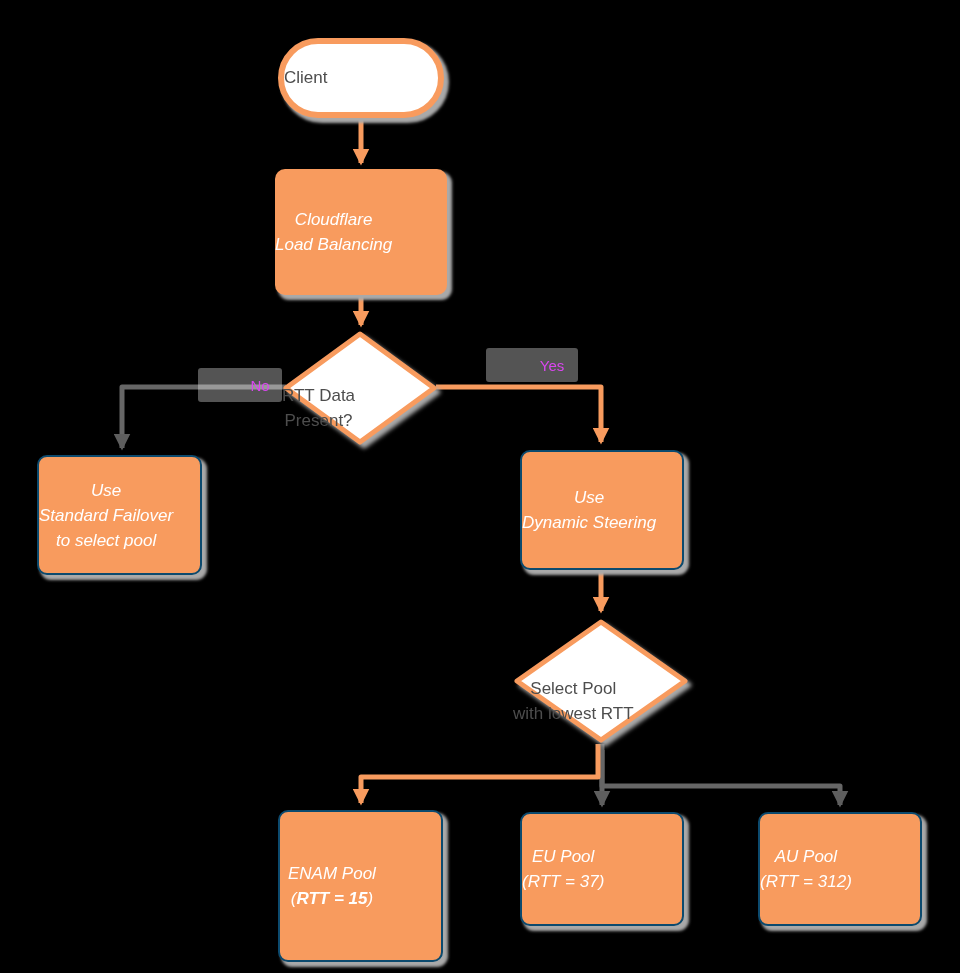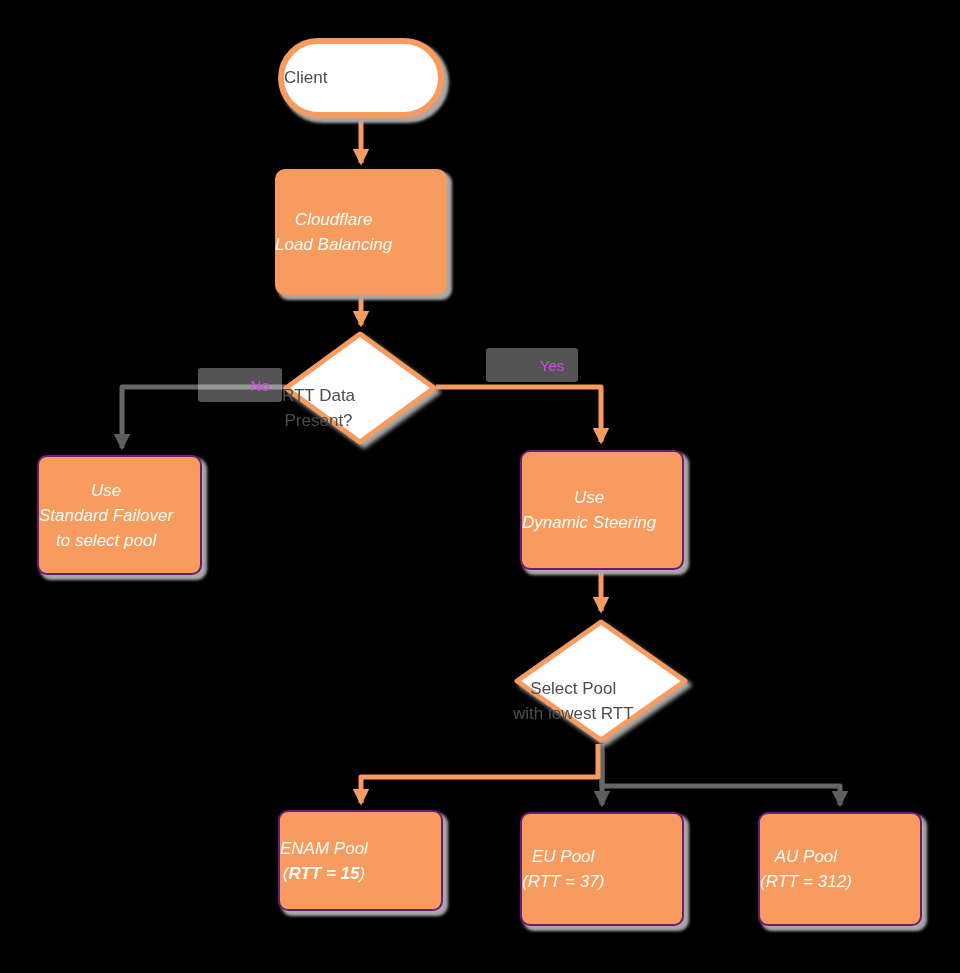--- a/index.html
+++ b/index.html
@@ -10,21 +10,21 @@
   .stage{position:absolute;left:0;top:0;width:960px;height:973px;}
   svg.edges{position:absolute;left:0;top:0;z-index:1;}
   .node{position:absolute;z-index:2;display:flex;align-items:center;
         text-align:center;box-sizing:border-box;}
   .obox{
     background:#F89B5E;color:#FFFFFF;border-radius:10px;
     font-size:17px;line-height:25px;
     box-shadow:4px 4px 3px 1px #A9A9A9;
     font-style:italic;
   }
-  .obox.bordered{border:2px solid #701a75;}
+  .obox.bordered{border:2px solid #0c4a6e;}
   .stadium{
     background:#FFFFFF;color:#4D4D4D;border:6px solid #F89B5E;border-radius:42px;
     font-size:17px;box-shadow:4px 4px 3px 1px #A9A9A9;
   }
   .diamond{background:transparent;}
   .diamond svg{position:absolute;left:0;top:0;filter:drop-shadow(4px 4px 2px #A9A9A9);}
   .diamond .dlabel{position:relative;z-index:2;color:#4D4D4D;font-size:17px;line-height:25px;margin-top:40px;}
   .edge-label{
     position:absolute;z-index:3;display:flex;align-items:center;justify-content:center;
     background:rgba(255,255,255,0.33);color:#d946ef;font-size:15px;border-radius:3px;padding-left:40px;
@@ -102,21 +102,21 @@
   <div class="node diamond" style="left:513px;top:618px;width:176px;height:126px;">
     <svg width="176" height="126">
       <polygon points="88,4 172,63 88,122 4,63" fill="#FFFFFF" stroke="#F89B5E" stroke-width="5" stroke-linejoin="round"></polygon>
     </svg>
     <div class="dlabel">
       <div>Select Pool</div>
       <div>with lowest RTT</div>
     </div>
   </div>
 
-  <div class="node obox bordered" style="left:278px;top:810px;width:165px;height:101px;">
+  <div class="node obox bordered" style="left:278px;top:810px;width:165px;height:152px;padding-left:8px;">
     <div>
       <div>ENAM Pool</div>
       <div><span>(</span><span class="bold">RTT = 15</span><span>)</span></div>
     </div>
   </div>
 
   <div class="node obox bordered" style="left:520px;top:812px;width:164px;height:114px;">
     <div>
       <div>EU Pool</div>
       <div>(RTT = 37)</div>

